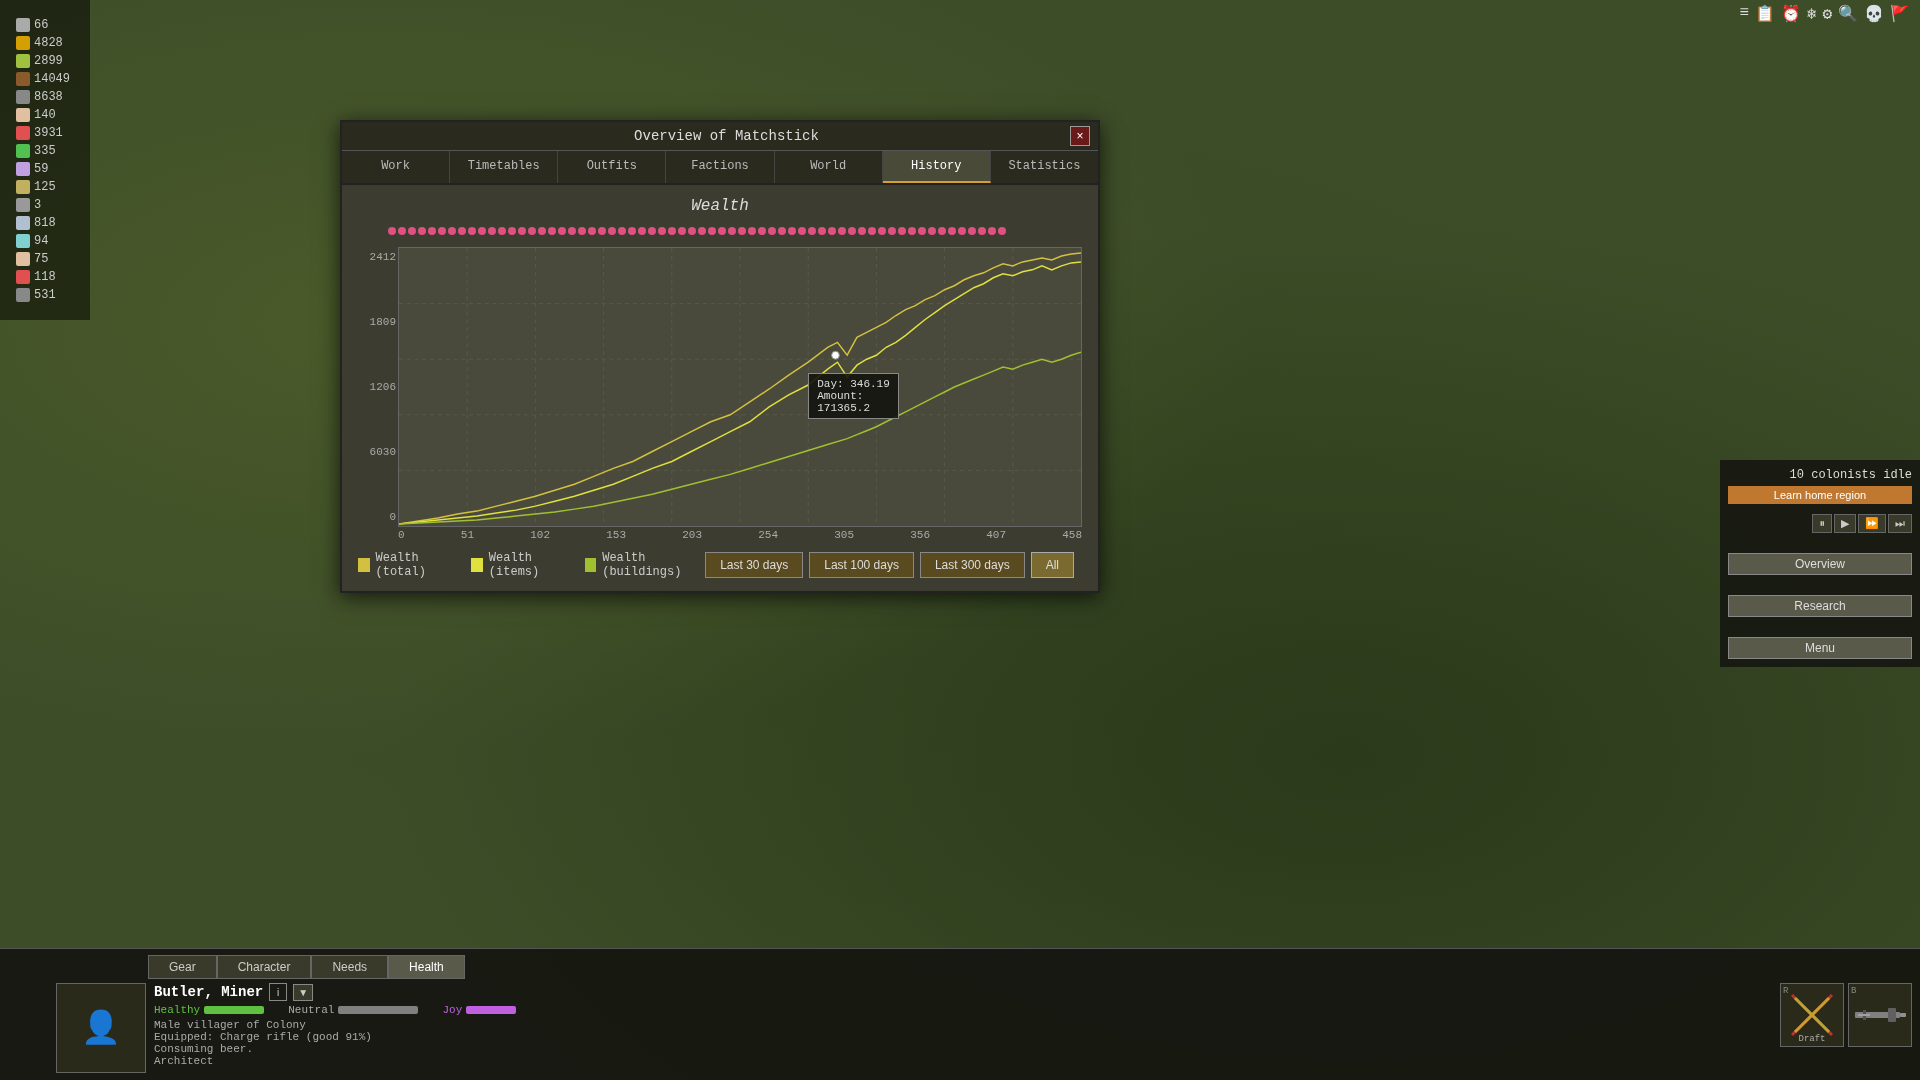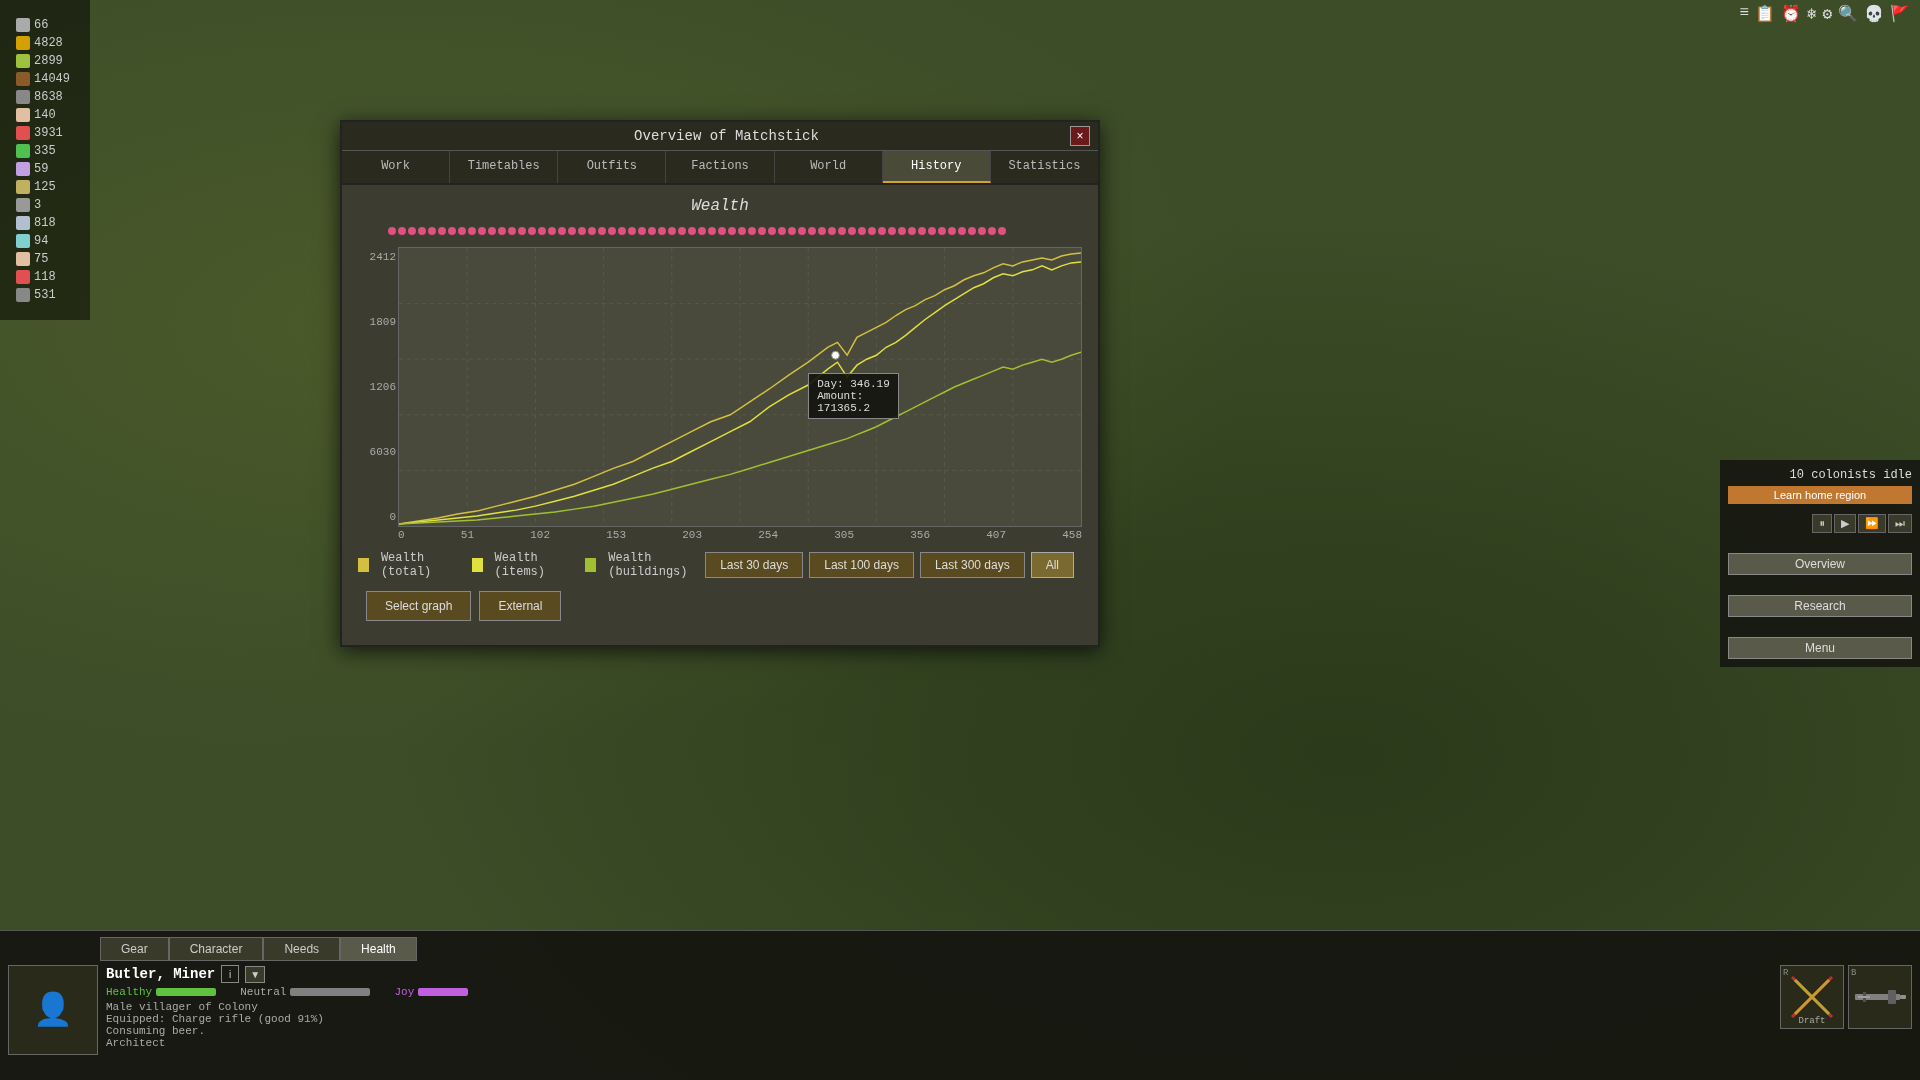--- a/index.html
+++ b/index.html
@@ -286,21 +286,21 @@
       padding: 4px 8px;
       font-size: 11px;
       color: #ddd;
       pointer-events: none;
       top: 45%;
       left: 60%;
     }
     .legend-item {
       display: flex;
       align-items: center;
-      gap: 12px;
+      gap: 6px;
       font-size: 12px;
       color: #ccc;
     }
     .legend-box {
       width: 14px;
       height: 14px;
       border: 1px solid #888;
     }
 
     
@@ -639,28 +639,24 @@
         </div>
       </div>
       <div class="time-buttons">
         <button class="time-btn">Last 30 days</button>
         <button class="time-btn">Last 100 days</button>
         <button class="time-btn">Last 300 days</button>
         <button class="time-btn active">All</button>
       </div>
     </div>
 
-    <div class="bottom-controls">
-      <button class="action-btn">Select graph</button>
-      <button class="action-btn">External</button>
-    </div>
   </div>
 </div>
 
-<div class="bottom-bar" style="height:150px;">
+<div class="bottom-bar" style="height:132px;padding-left:48px;">
 
   <div class="bottom-tabs" style="padding: 6px 8px 0 100px;">
     <button class="bottom-tab">Gear</button>
     <button class="bottom-tab">Character</button>
     <button class="bottom-tab">Needs</button>
     <button class="bottom-tab active">Health</button>
   </div>
 
   <div style="display:flex; padding: 4px 8px; gap:8px;">
     <div style="width:90px; height:90px; background:#2a2a1a; border:1px solid #666; display:flex; align-items:center; justify-content:center; font-size:32px;">👤</div>

